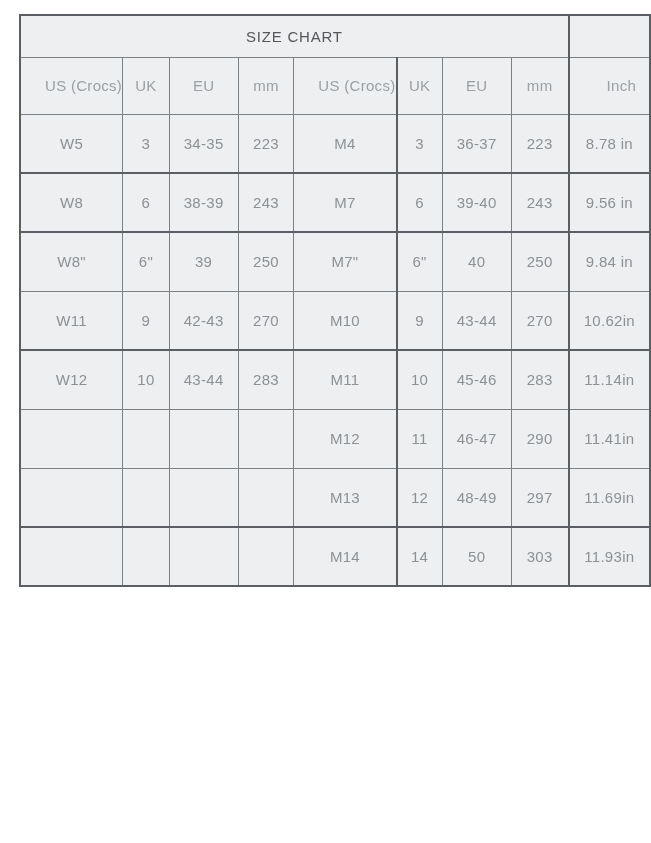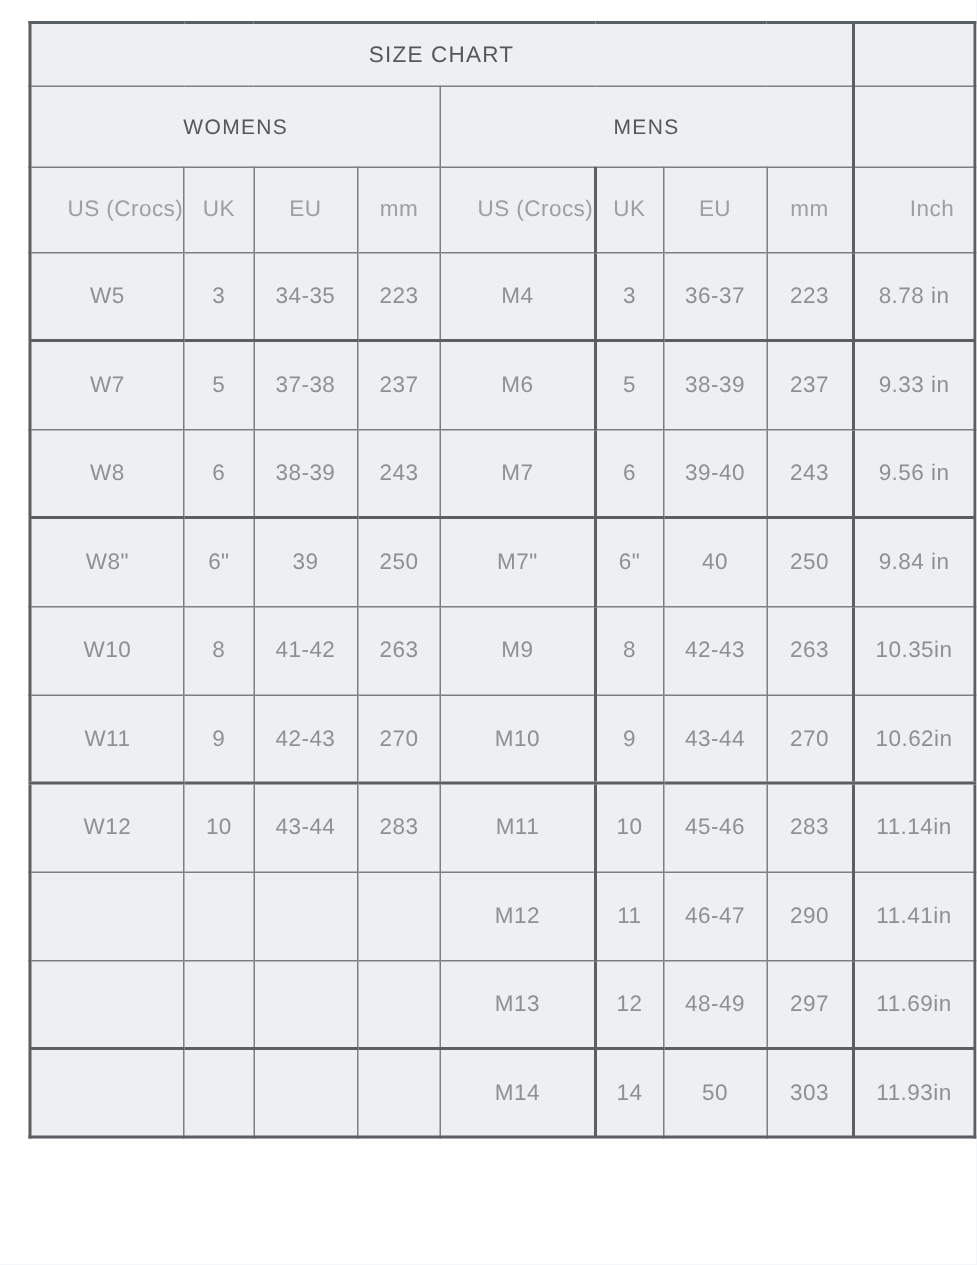--- a/index.html
+++ b/index.html
@@ -55,25 +55,20 @@
       <col style="width:49px">
       <col style="width:73px">
       <col style="width:62px">
     <col style="width:85px">
   </colgroup>
   <tbody>
     <tr class="r1">
       <td colspan="8">SIZE CHART</td>
       <td class="bl"></td>
     </tr>
-    <tr class="r2">
-      <td colspan="4">WOMENS</td>
-      <td colspan="4">MENS</td>
-      <td class="bl"></td>
-    </tr>
     <tr class="r3">
       <td class="strong">US (Crocs)</td>
       <td>UK</td>
       <td>EU</td>
       <td>mm</td>
       <td class="strong">US (Crocs)</td>
       <td class="bl">UK</td>
       <td>EU</td>
       <td>mm</td>
       <td class="bl strong">Inch</td>
@@ -83,31 +78,20 @@
       <td>W5</td>
       <td>3</td>
       <td>34-35</td>
       <td>223</td>
       <td>M4</td>
       <td class="bl">3</td>
       <td>36-37</td>
       <td>223</td>
       <td class="bl">8.78 in</td>
     </tr>
-    <tr class="data">
-      <td>W7</td>
-      <td>5</td>
-      <td>37-38</td>
-      <td>237</td>
-      <td>M6</td>
-      <td class="bl">5</td>
-      <td>38-39</td>
-      <td>237</td>
-      <td class="bl">9.33 in</td>
-    </tr>
     <tr class="data bb">
       <td>W8</td>
       <td>6</td>
       <td>38-39</td>
       <td>243</td>
       <td>M7</td>
       <td class="bl">6</td>
       <td>39-40</td>
       <td>243</td>
       <td class="bl">9.56 in</td>
@@ -115,31 +99,20 @@
     <tr class="data">
       <td>W8"</td>
       <td>6"</td>
       <td>39</td>
       <td>250</td>
       <td>M7"</td>
       <td class="bl">6"</td>
       <td>40</td>
       <td>250</td>
       <td class="bl">9.84 in</td>
-    </tr>
-    <tr class="data">
-      <td>W10</td>
-      <td>8</td>
-      <td>41-42</td>
-      <td>263</td>
-      <td>M9</td>
-      <td class="bl">8</td>
-      <td>42-43</td>
-      <td>263</td>
-      <td class="bl">10.35in</td>
     </tr>
     <tr class="data bb">
       <td>W11</td>
       <td>9</td>
       <td>42-43</td>
       <td>270</td>
       <td>M10</td>
       <td class="bl">9</td>
       <td>43-44</td>
       <td>270</td>

